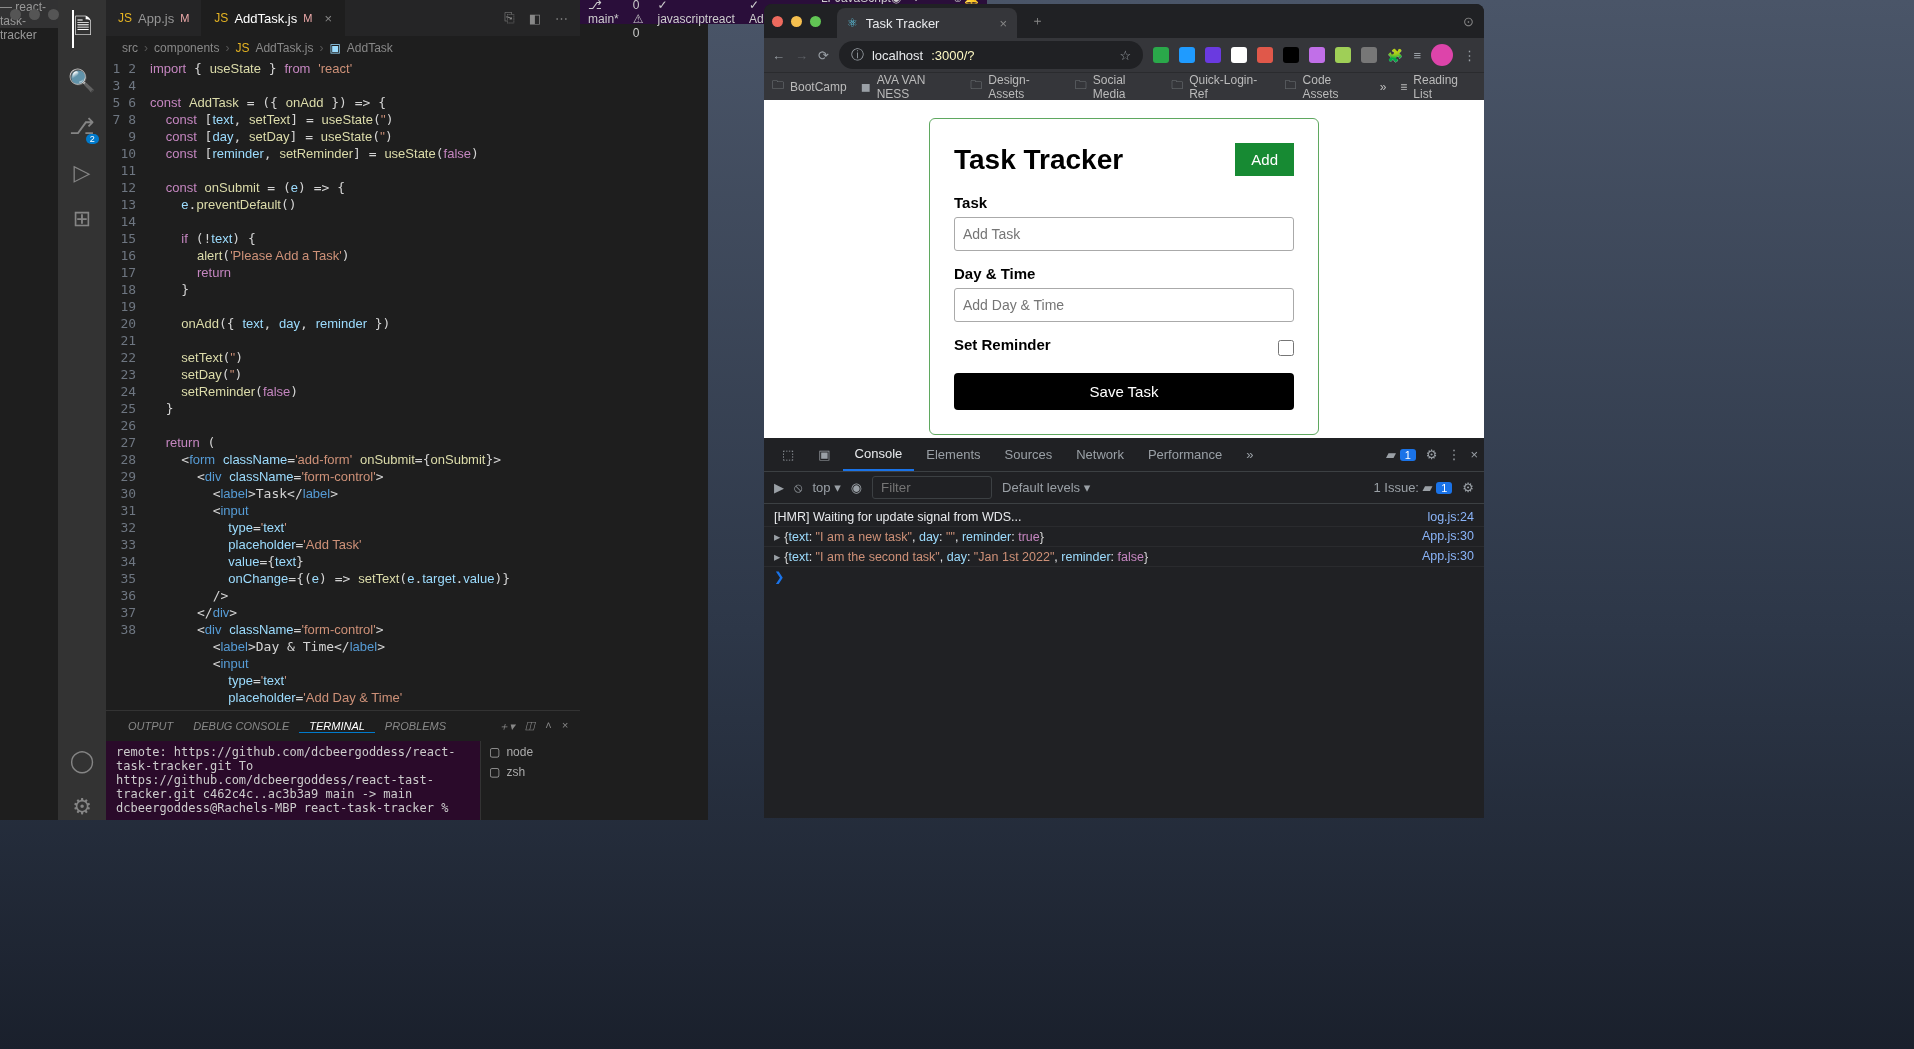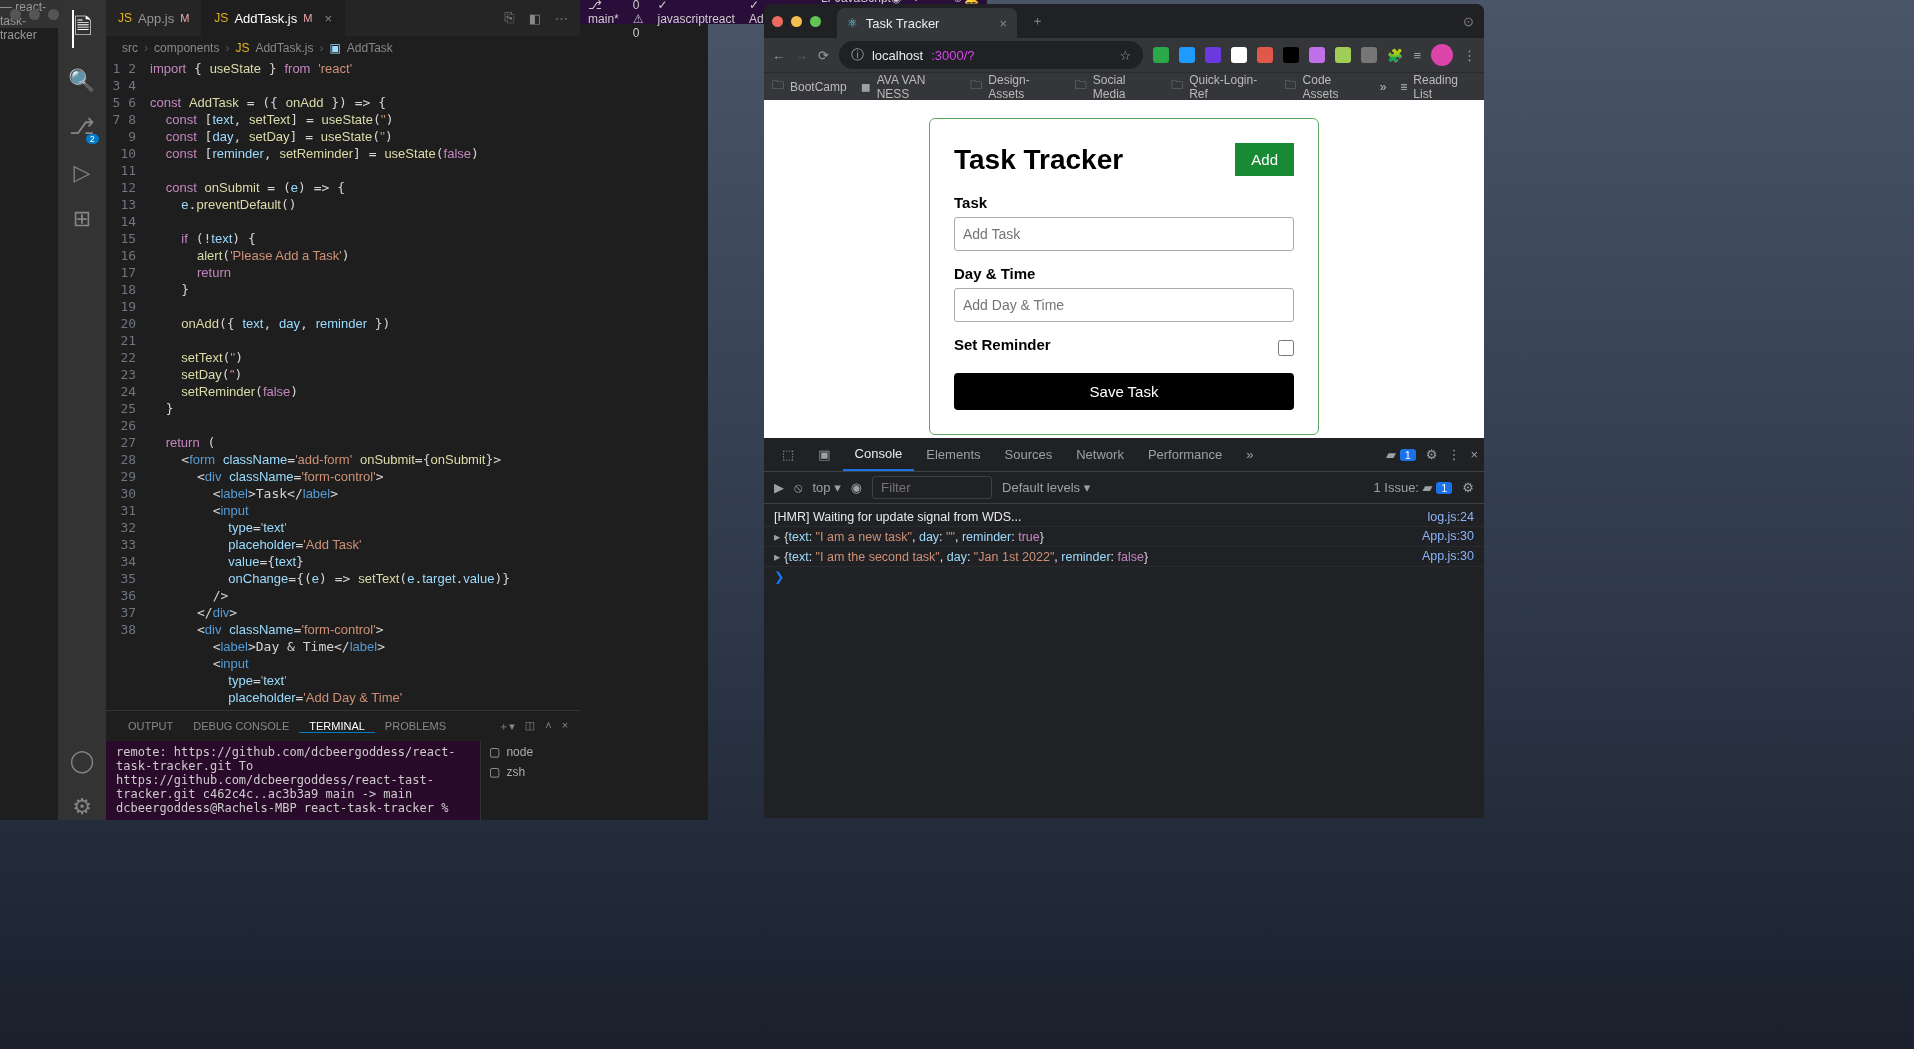--- a/index.html
+++ b/index.html
@@ -36,21 +36,21 @@
 .code-wrap { flex:1; display:flex; position:relative; overflow:hidden; }
 .gutter { width:44px; text-align:right; color:#6e7681; font-family:Menlo,Consolas,monospace; font-size:13px; line-height:17px; padding-right:14px; padding-top:0; }
 .code { flex:1; font-family:Menlo,Consolas,monospace; font-size:13px; line-height:17px; white-space:pre; color:#d4d4d4; }
 .minimap { width:70px; background:#1e1e1e; opacity:.5; }
 
 
 .k{color:#c586c0}.s{color:#ce9178}.f{color:#dcdcaa}.v{color:#9cdcfe}.tg{color:#569cd6}
 
 
 .panel { height:110px; border-top:1px solid #333; background:#1e1e1e; display:flex; flex-direction:column; }
-.panel-tabs { height:30px; display:flex; align-items:center; gap:0; padding:0 12px; font-size:11px; color:#888; }
+.panel-tabs { height:30px; display:flex; align-items:center; gap:0; padding:0 12px; font-size:11px; color:#888;font-style:italic; }
 .panel-tabs .pt { padding:0 10px; cursor:pointer; }
 .panel-tabs .pt.active { color:#fff; border-bottom:1px solid #007acc; }
 .panel-tabs .pt-actions { margin-left:auto; display:flex; gap:10px; }
 .panel-body { flex:1; display:flex; }
 .panel-term { flex:1; font-family:Menlo,monospace; font-size:12px; color:#ccc; padding:4px 10px; background:#2a0a2a; line-height:14px;}
 .panel-side { width:100px; padding:4px 8px; font-size:12px; color:#aaa; display:flex; flex-direction:column; gap:6px; border-left:1px solid #333;}
 .panel-side .ps-item{display:flex;align-items:center;gap:6px;cursor:pointer}
 
 .statusbar { height:24px; background:#2a0e3a; color:#ccc; display:flex; align-items:center; font-size:12px; padding:0 8px; gap:14px; }
 .statusbar .sb-right { margin-left:auto; display:flex; }
@@ -305,21 +305,21 @@
     <span class="br-newtab">＋</span>
     <span class="br-min">⊙</span>
   </div>
   <div class="br-toolbar">
     <span class="nav-btn">←</span>
     <span class="nav-btn" style="opacity:.4">→</span>
     <span class="nav-btn">⟳</span>
     <div class="addr">
       <span>ⓘ</span>
       <span class="addr-text">localhost</span>
-        <span style="color:#d946ef">:3000/?</span>
+        <span style="color:#fef9c3">:3000/?</span>
       <span style="margin-left:auto">☆</span>
     </div>
     <div class="ext-row" id="exts">
         <span class="ext" style="background: rgb(42, 168, 74);"></span>
         <span class="ext" style="background: rgb(31, 155, 255);"></span>
         <span class="ext" style="background: rgb(106, 58, 224);"></span>
         <span class="ext" style="background: rgb(255, 255, 255);"></span>
         <span class="ext" style="background: rgb(224, 88, 74);"></span>
         <span class="ext" style="background: rgb(0, 0, 0);"></span>
         <span class="ext" style="background: rgb(193, 111, 232);"></span>

